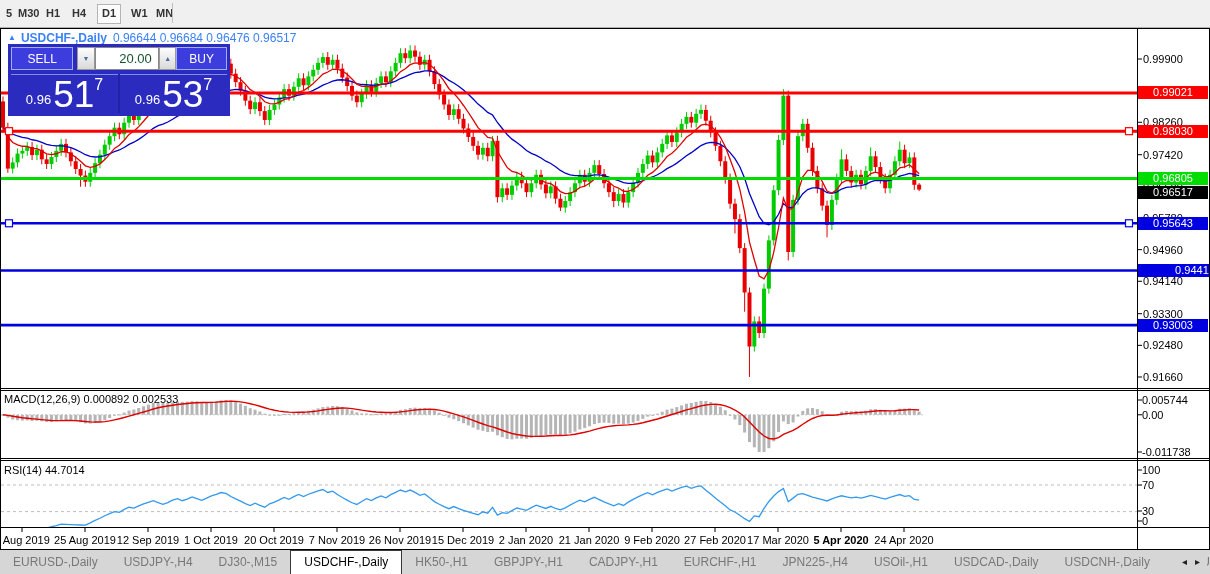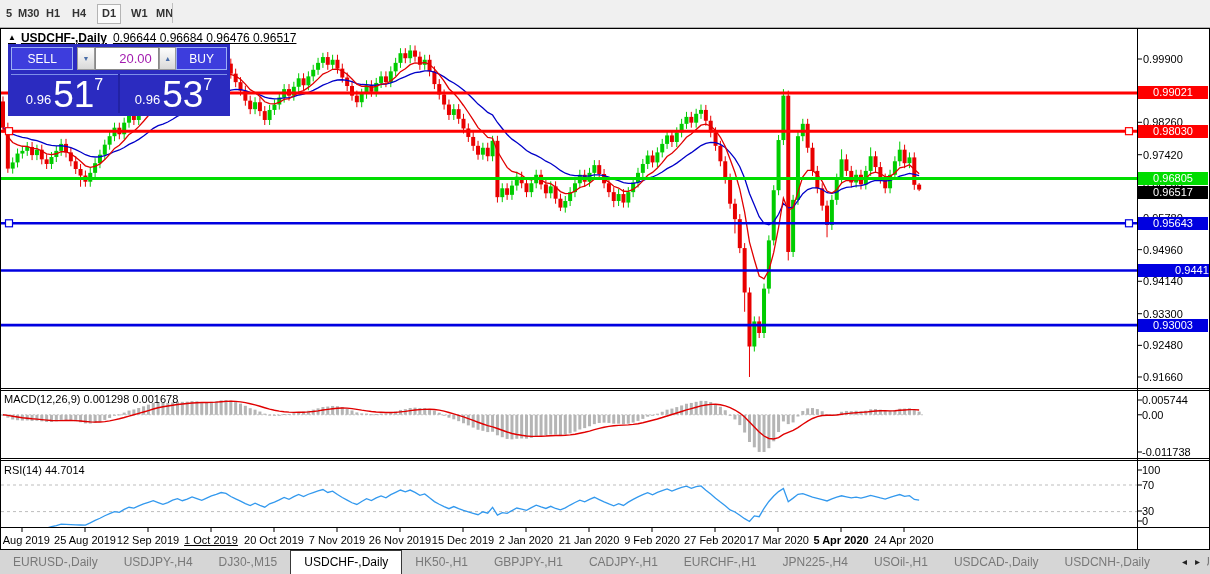--- a/index.html
+++ b/index.html
@@ -10,41 +10,41 @@
            border-bottom:1px solid #b0b0b0;z-index:5;}
   .tf{position:absolute;top:4px;height:18px;line-height:18px;font-size:11px;font-weight:bold;
       color:#333;padding:0 4px;cursor:default;}
   .tf.active{background:#fbfbfb;border:1px solid #b4b4b4;line-height:16px;}
   .tbsep{position:absolute;top:3px;width:1px;height:20px;background:#c0c0c0;}
   
   #winborder{position:absolute;left:0;top:28px;width:1210px;height:522px;border:1px solid #000;
              box-sizing:border-box;z-index:6;pointer-events:none;}
   #chartsvg{position:absolute;left:0;top:0;z-index:1;}
   .overlay{position:absolute;z-index:3;}
-  #title{left:8px;top:31px;font-size:12px;color:#000000;white-space:nowrap;text-decoration:underline;}
+  #title{left:8px;top:31px;font-size:12px;color:#3b82f6;white-space:nowrap;}
   #title .tri{font-size:8px;vertical-align:2px;margin-right:5px;}
   #title .sym{font-weight:bold;margin-right:6px;}
   .axlbl{position:absolute;left:1143px;font-size:11px;color:#000;line-height:12px;z-index:3;}
   .sublbl{position:absolute;left:1142px;font-size:11px;color:#000;line-height:12px;z-index:3;}
   .tag{position:absolute;left:1138px;width:70px;height:13px;line-height:13px;text-align:center;
        font-size:11px;color:#fff;z-index:4;}
   .datelbl{position:absolute;top:534px;font-size:11px;color:#000;white-space:nowrap;z-index:3;}
   .indlbl{position:absolute;font-size:11px;color:#000;z-index:3;white-space:nowrap;}
   
   #tpanel{position:absolute;left:8px;top:44px;width:222px;height:72px;background:#2b2bc0;
           z-index:4;box-sizing:border-box;padding:3px;}
   #tprow1{display:flex;height:23px;border-radius:11px;}
   .tpbtn{background:#3d3ddd;border:1px solid #9db0f5;color:#fff;font-size:12px;
          font-family:inherit;height:23px;line-height:20px;text-align:center;padding:0;cursor:pointer;}
   #sellbtn{width:64px;margin-right:4px;}
   #buybtn{width:52px;}
   .spin{width:18px;height:23px;background:linear-gradient(#fdfdfd,#d9d9d9);border:1px solid #999;
         color:#4a6ea9;font-size:7px;line-height:21px;text-align:center;box-sizing:border-box;cursor:pointer;}
   #vol{width:64px;height:23px;border:1px solid #888;box-sizing:border-box;font-size:13px;
-       font-family:inherit;text-align:right;padding:0 6px 0 0;color:#a21caf;}
+       font-family:inherit;text-align:right;padding:0 6px 0 0;color:#14532d;}
   #tprow2{display:flex;margin-top:4px;height:39px;}
   .pcell{flex:1;border-top:1px solid #7d8fe8;display:flex;justify-content:center;color:#fff;}
   .pcell .pre{font-size:13px;align-self:flex-end;margin:0 2px 6px 0;}
   .pcell .big{font-size:37px;line-height:39px;}
   .pcell .sup{font-size:16px;margin-top:1px;}
   #pceldiv{width:2px;background:#2222a4;}
   
   #tabbar{position:absolute;left:0;top:550px;width:1210px;height:24px;background:#d6d6d6;z-index:5;
           display:flex;align-items:stretch;overflow:hidden;}
   .tab{font-size:12px;color:#787878;padding:0 13px;line-height:24px;white-space:nowrap;cursor:pointer;}
@@ -741,21 +741,21 @@
       </div>
       <div id="pceldiv"></div>
       <div class="pcell">
         <span class="pre">0.96</span>
         <span class="big">53</span>
         <span class="sup">7</span>
       </div>
     </div>
   </div>
 
-  <div class="indlbl" style="left:4px;top:393px;">MACD(12,26,9) 0.001298 0.001678</div>
+  <div class="indlbl" style="left:4px;top:393px;">MACD(12,26,9) 0.000892 0.002533</div>
   <div class="indlbl" style="left:4px;top:464px;">RSI(14) 44.7014</div>
 
   <div id="labels">
       <div class="axlbl" style="top: 53px;">0.99900</div>
       <div class="axlbl" style="top: 84.6456px;">0.99080</div>
       <div class="axlbl" style="top: 116.291px;">0.98260</div>
       <div class="axlbl" style="top: 148.709px;">0.97420</div>
       <div class="axlbl" style="top: 181.126px;">0.96580</div>
       <div class="axlbl" style="top: 212px;">0.95780</div>
       <div class="axlbl" style="top: 243.645px;">0.94960</div>
@@ -773,21 +773,21 @@
       <div class="sublbl" style="top: 394px;">0.005744</div>
       <div class="sublbl" style="top: 408.791px;">0.00</div>
       <div class="sublbl" style="top: 446px;">-0.011738</div>
       <div class="sublbl" style="top: 464px;">100</div>
       <div class="sublbl" style="top: 479px;">70</div>
       <div class="sublbl" style="top: 505px;">30</div>
       <div class="sublbl" style="top: 515px;">0</div>
       <div class="datelbl" style="left: 22px; transform: translateX(-50%);">6 Aug 2019</div>
       <div class="datelbl" style="left: 85px; transform: translateX(-50%);">25 Aug 2019</div>
       <div class="datelbl" style="left: 148px; transform: translateX(-50%);">12 Sep 2019</div>
-      <div class="datelbl" style="left: 211px; transform: translateX(-50%); text-decoration: underline;">1 Oct 2019</div>
+      <div class="datelbl" style="left: 211px; transform: translateX(-50%);">1 Oct 2019</div>
       <div class="datelbl" style="left: 274px; transform: translateX(-50%);">20 Oct 2019</div>
       <div class="datelbl" style="left: 337px; transform: translateX(-50%);">7 Nov 2019</div>
       <div class="datelbl" style="left: 400px; transform: translateX(-50%);">26 Nov 2019</div>
       <div class="datelbl" style="left: 463px; transform: translateX(-50%);">15 Dec 2019</div>
       <div class="datelbl" style="left: 526px; transform: translateX(-50%);">2 Jan 2020</div>
       <div class="datelbl" style="left: 589px; transform: translateX(-50%);">21 Jan 2020</div>
       <div class="datelbl" style="left: 652px; transform: translateX(-50%);">9 Feb 2020</div>
       <div class="datelbl" style="left: 715px; transform: translateX(-50%);">27 Feb 2020</div>
       <div class="datelbl" style="left: 778px; transform: translateX(-50%);">17 Mar 2020</div>
       <div class="datelbl" style="left: 841px; transform: translateX(-50%); font-weight: bold;">5 Apr 2020</div>

